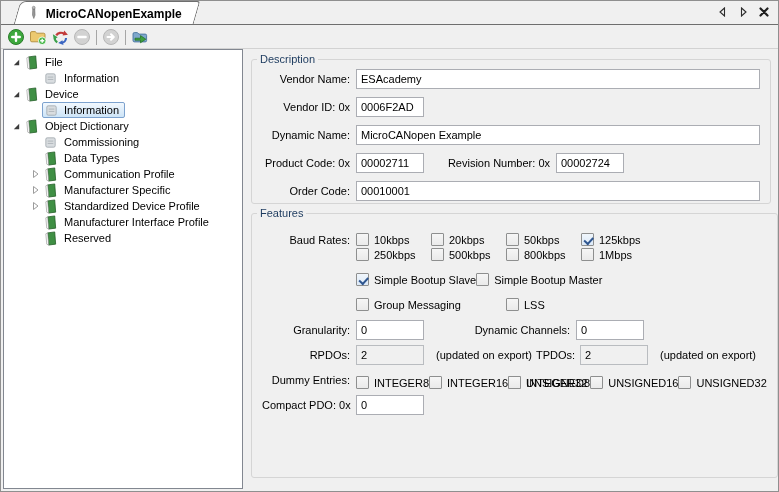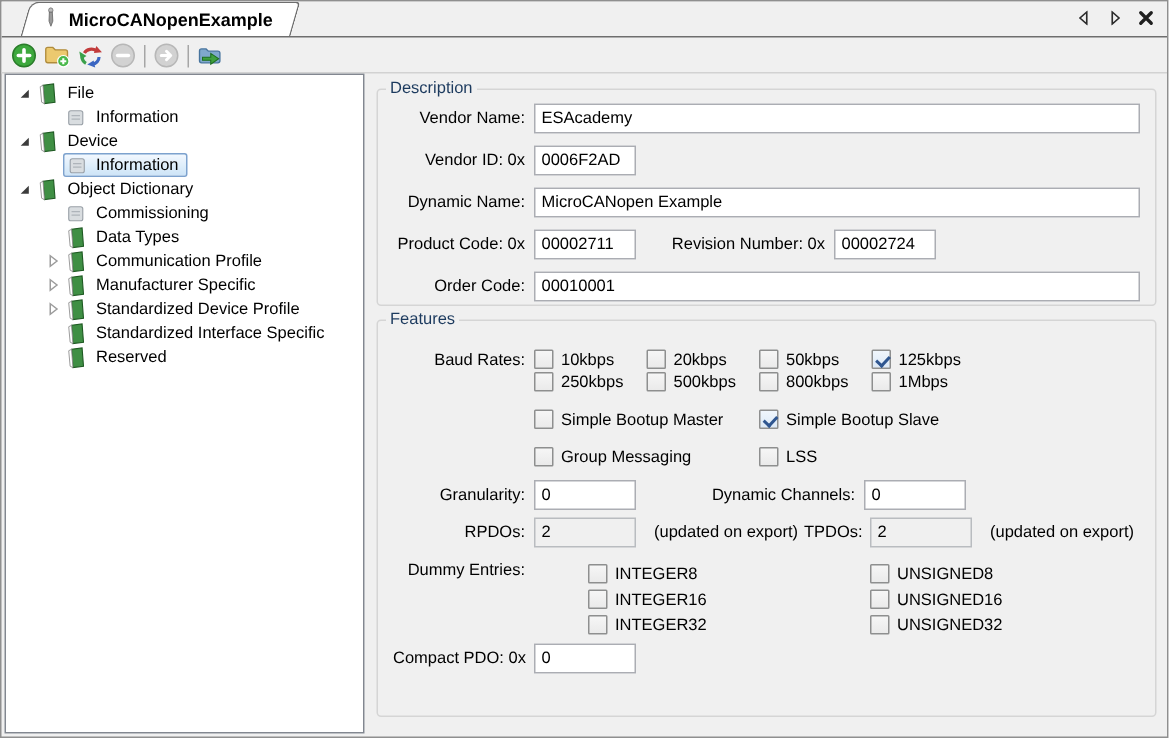--- a/index.html
+++ b/index.html
@@ -59,21 +59,21 @@
     background:linear-gradient(#F6F6F6,#EAEAEA); position:relative; }
   .cb.checked { background:linear-gradient(#F0F6FC,#DCE9F7); }
   .cb.checked::after { content:''; position:absolute; left:1.5px; top:2.5px; width:7px; height:3.5px;
     border-left:2px solid #2F5690; border-bottom:2px solid #2F5690; transform:rotate(-47deg); }
   .cbtext { margin-left:5px; white-space:nowrap; }
   .bw75 { width:75px; flex:0 0 75px; }
   .bw150 { width:150px; flex:0 0 150px; }
   .baudrow { margin-top:2px; }
   .featfirst { margin-top:14px; }
   .gaprow { margin-top:12px; }
-  .dumcol { display:flex; flex-direction:column; }
+  .dumcol { display:flex; flex-direction:row; }
   .dumcol .cbcell { height:17px; }
   .dumcol1 { width:152px; flex:0 0 152px; }
   .note { white-space:nowrap; }
   .note1 { width:100px; flex:0 0 100px; margin-left:12px; }
   .tpdolbl { width:38px; flex:0 0 38px; text-align:right; margin-right:6px; white-space:nowrap; }
   .dynlbl { width:146px; flex:0 0 146px; text-align:right; margin-right:6px; white-space:nowrap; }
   .note2 { margin-left:12px; }
 </style>
 </head>
 <body>
@@ -300,21 +300,21 @@
     </div>
 
     <div class="trow lv1">
       <span class="exp"></span>
       <span class="ticon">
         <svg width="15" height="15" viewBox="0 0 16 16">
           <polygon points="5,2 12.5,1 13.5,14 6,15" fill="#3F8F44" stroke="#1F5A23" stroke-width="0.8"></polygon>
           <polygon points="3,3 5,2 6,15 4,14" fill="#FFFFFF" stroke="#8A8A8A" stroke-width="0.6"></polygon>
         </svg>
       </span>
-      <span class="tlabel">Standardized Interface Specific</span>
+      <span class="tlabel">Manufacturer Interface Profile</span>
     </div>
 
     <div class="trow lv1">
       <span class="exp"></span>
       <span class="ticon">
         <svg width="15" height="15" viewBox="0 0 16 16">
           <polygon points="5,2 12.5,1 13.5,14 6,15" fill="#3F8F44" stroke="#1F5A23" stroke-width="0.8"></polygon>
           <polygon points="3,3 5,2 6,15 4,14" fill="#FFFFFF" stroke="#8A8A8A" stroke-width="0.6"></polygon>
         </svg>
       </span>
@@ -387,27 +387,27 @@
         <span class="cbtext">800kbps</span>
       </span>
       <span class="cbcell bw75">
         <span class="cb"></span>
         <span class="cbtext">1Mbps</span>
       </span>
     </div>
 
     <div class="row gaprow">
       <span class="lbl"></span>
-      <span class="cbcell bw150">
-        <span class="cb"></span>
-        <span class="cbtext">Simple Bootup Master</span>
-      </span>
       <span class="cbcell">
         <span class="cb checked"></span>
         <span class="cbtext">Simple Bootup Slave</span>
+      </span>
+      <span class="cbcell bw150">
+        <span class="cb"></span>
+        <span class="cbtext">Simple Bootup Master</span>
       </span>
     </div>
 
     <div class="row gaprow">
       <span class="lbl"></span>
       <span class="cbcell bw150">
         <span class="cb"></span>
         <span class="cbtext">Group Messaging</span>
       </span>
       <span class="cbcell">
@@ -425,21 +425,21 @@
 
     <div class="row" style="margin-top:5px;">
       <span class="lbl">RPDOs:</span>
       <input class="tb narrow dis" type="text" readonly="" value="2" style="">
       <span class="note note1">(updated on export)</span>
       <span class="tpdolbl">TPDOs:</span>
       <input class="tb narrow dis" type="text" readonly="" value="2" style="">
       <span class="note note2">(updated on export)</span>
     </div>
 
-    <div class="row" style="margin-top:9px; align-items:flex-start;gap:36px;">
+    <div class="row" style="margin-top:9px; align-items:flex-start;">
       <span class="lbl">Dummy Entries:</span>
       <span class="dumcol dumcol1">
         <span class="cbcell">
           <span class="cb"></span>
           <span class="cbtext">INTEGER8</span>
         </span>
         <span class="cbcell">
           <span class="cb"></span>
           <span class="cbtext">INTEGER16</span>
         </span>

